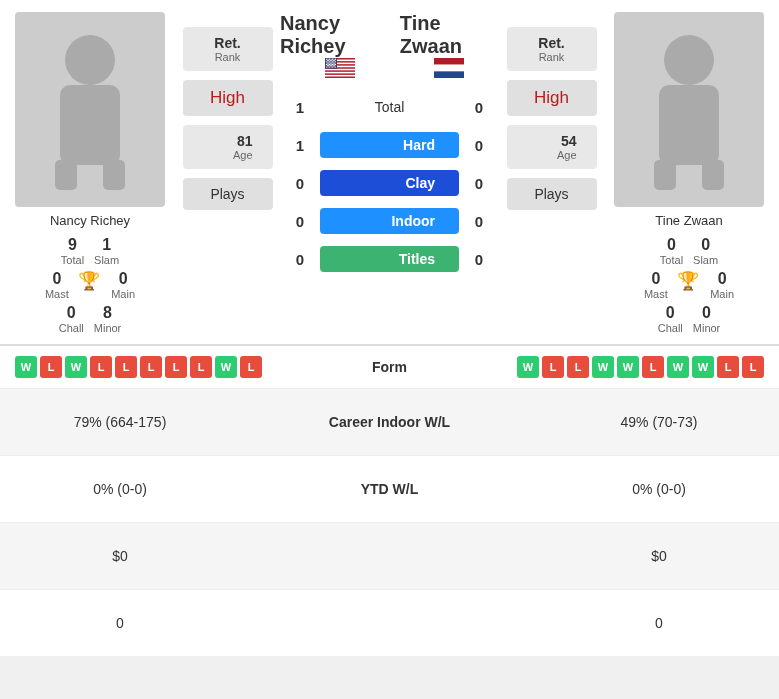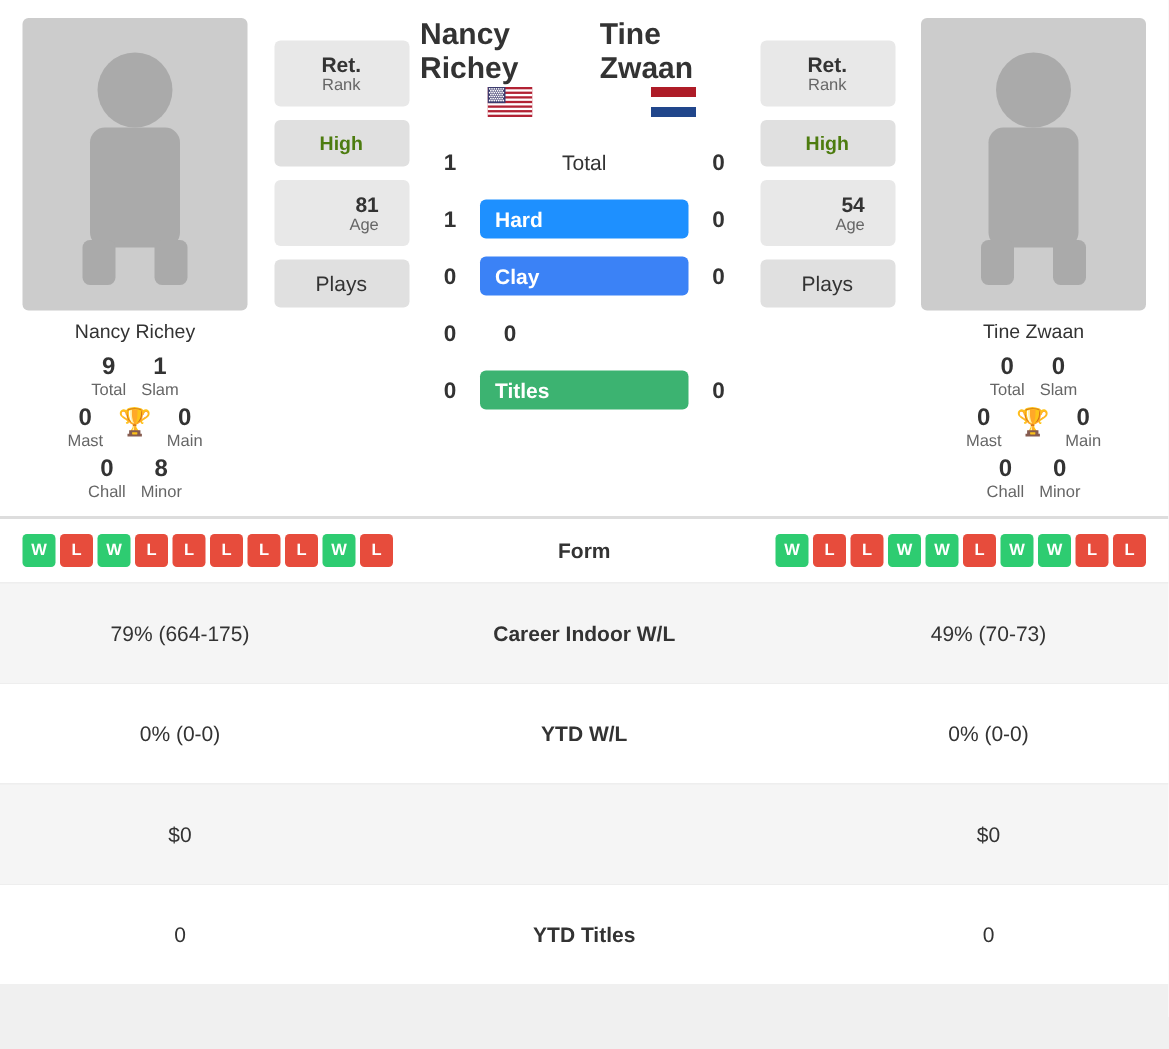--- a/index.html
+++ b/index.html
@@ -62,30 +62,30 @@
       color: #666;
     }
 
     .trophy-icon {
       color: #b8860b;
       font-size: 18px;
     }
 
     .surface-badge {
       flex: 1;
-      text-align: left;
-      padding: 5px 10px;
+      text-align: right;
+      padding: 5px 24px;
       border-radius: 4px;
       color: white;
       font-size: 14px;
       font-weight: bold;
     }
 
     .badge-hard { background: #1e90ff; }
-    .badge-clay { background: #3b82f6; }
+    .badge-clay { background: #1d4ed8; }
     .badge-indoor { background: #1e90ff; }
     .badge-grass { background: #3cb371; }
 
     .rank-box {
       background: #e8e8e8;
       border-radius: 4px;
       padding: 8px 20px;
       text-align: center;
       margin: 5px 0;
       min-width: 90px;
@@ -105,23 +105,23 @@
     .age-box {
       background: #e8e8e8;
       border-radius: 4px;
       padding: 8px 20px;
       text-align: right;
       margin: 5px 0;
       min-width: 90px;
     }
 
     .high-label {
-      font-size: 13px;
-      font-weight: bold;
-      color: #4d7c0f;
+      font-size: 17px;
+      font-weight: normal;
+      color: #b91c1c;
       padding: 8px 0;
       text-align: center;
     }
 
     .plays-label {
       font-size: 14px;
       color: #333;
       padding: 8px 0;
       text-align: center;
     }
@@ -424,20 +424,23 @@
         <div class="score-row-full">
           <span class="left-num">0</span>
           <div class="badge-container">
             <span class="surface-badge badge-clay" style="min-width:100px;">Clay</span>
           </div>
           <span class="right-num">0</span>
         </div>
 
         <div class="score-row-full">
           <span class="left-num">0</span>
+          <div class="badge-container">
+            <span class="surface-badge badge-indoor" style="min-width:100px;">Indoor</span>
+          </div>
           <span class="right-num">0</span>
         </div>
 
         <div class="score-row-full">
           <span class="left-num">0</span>
           <div class="badge-container">
             <span class="surface-badge badge-grass" style="min-width:100px;">Titles</span>
           </div>
           <span class="right-num">0</span>
         </div>
@@ -551,18 +554,17 @@
       <span class="stats-right-val">0% (0-0)</span>
     </div>
 
     <div class="stats-row" style="background:#f5f5f5;">
       <span class="stats-left-val">$0</span>
       <span class="stats-right-val">$0</span>
     </div>
 
     <div class="stats-row" style="background:#fff;">
       <span class="stats-left-val">0</span>
-      <span class="stats-center-label">YTD Titles</span>
       <span class="stats-right-val">0</span>
     </div>
   </div>
 
 </div>
 
 </body></html>

